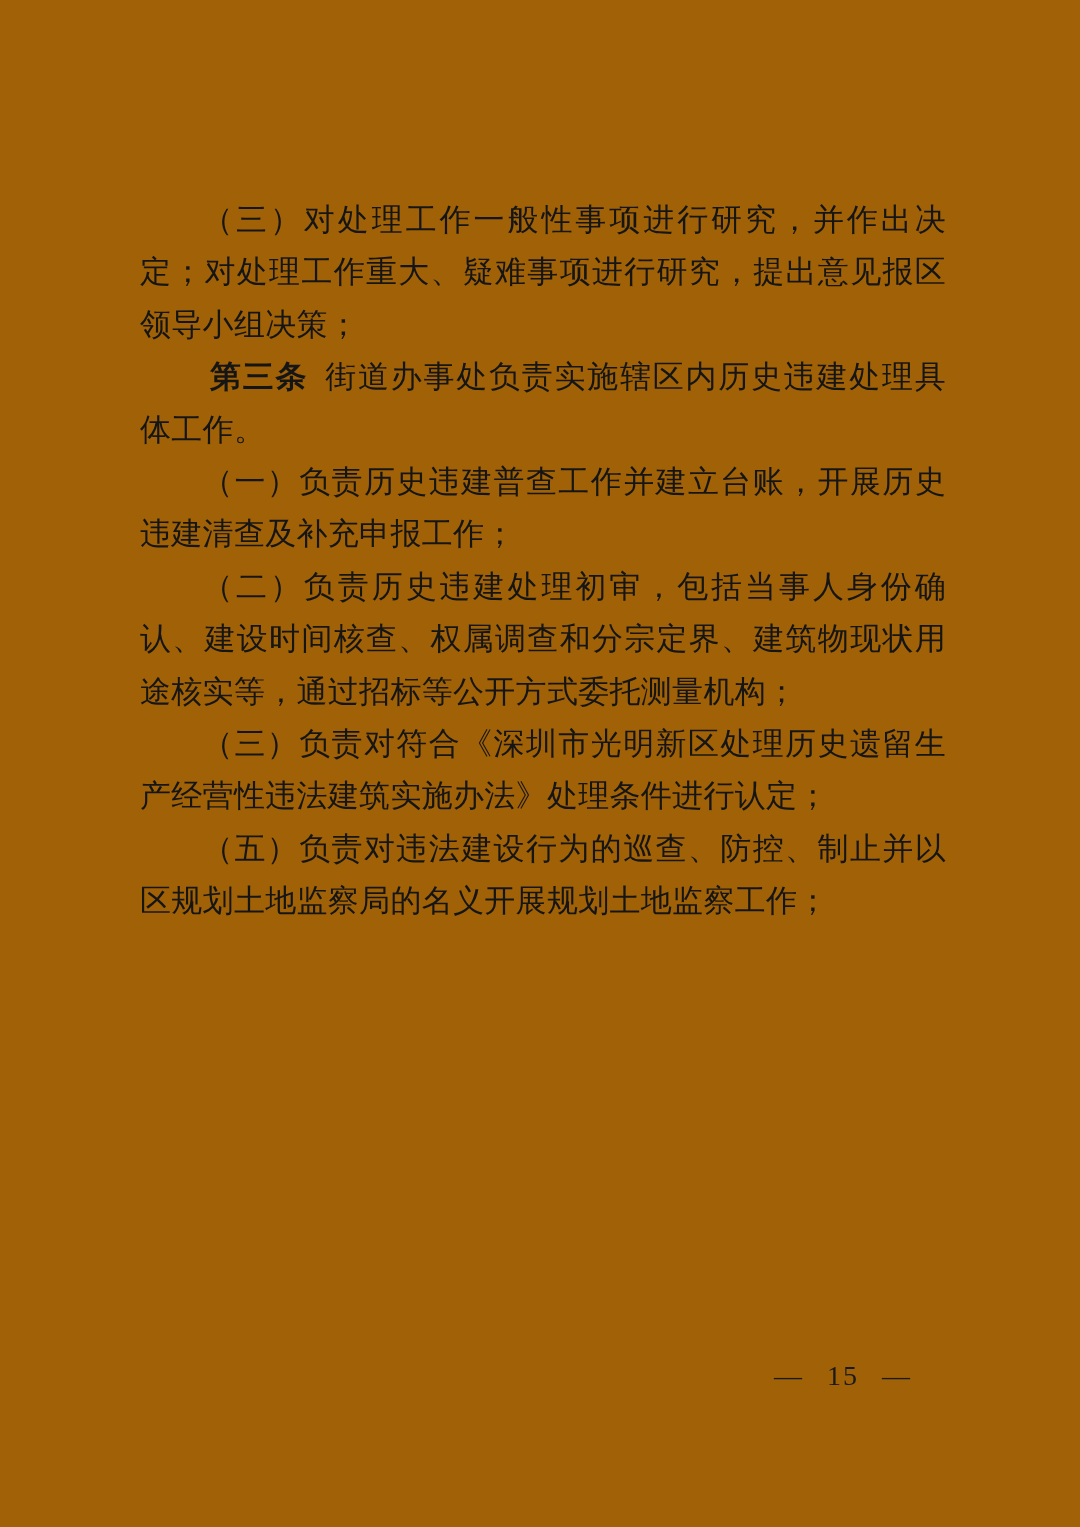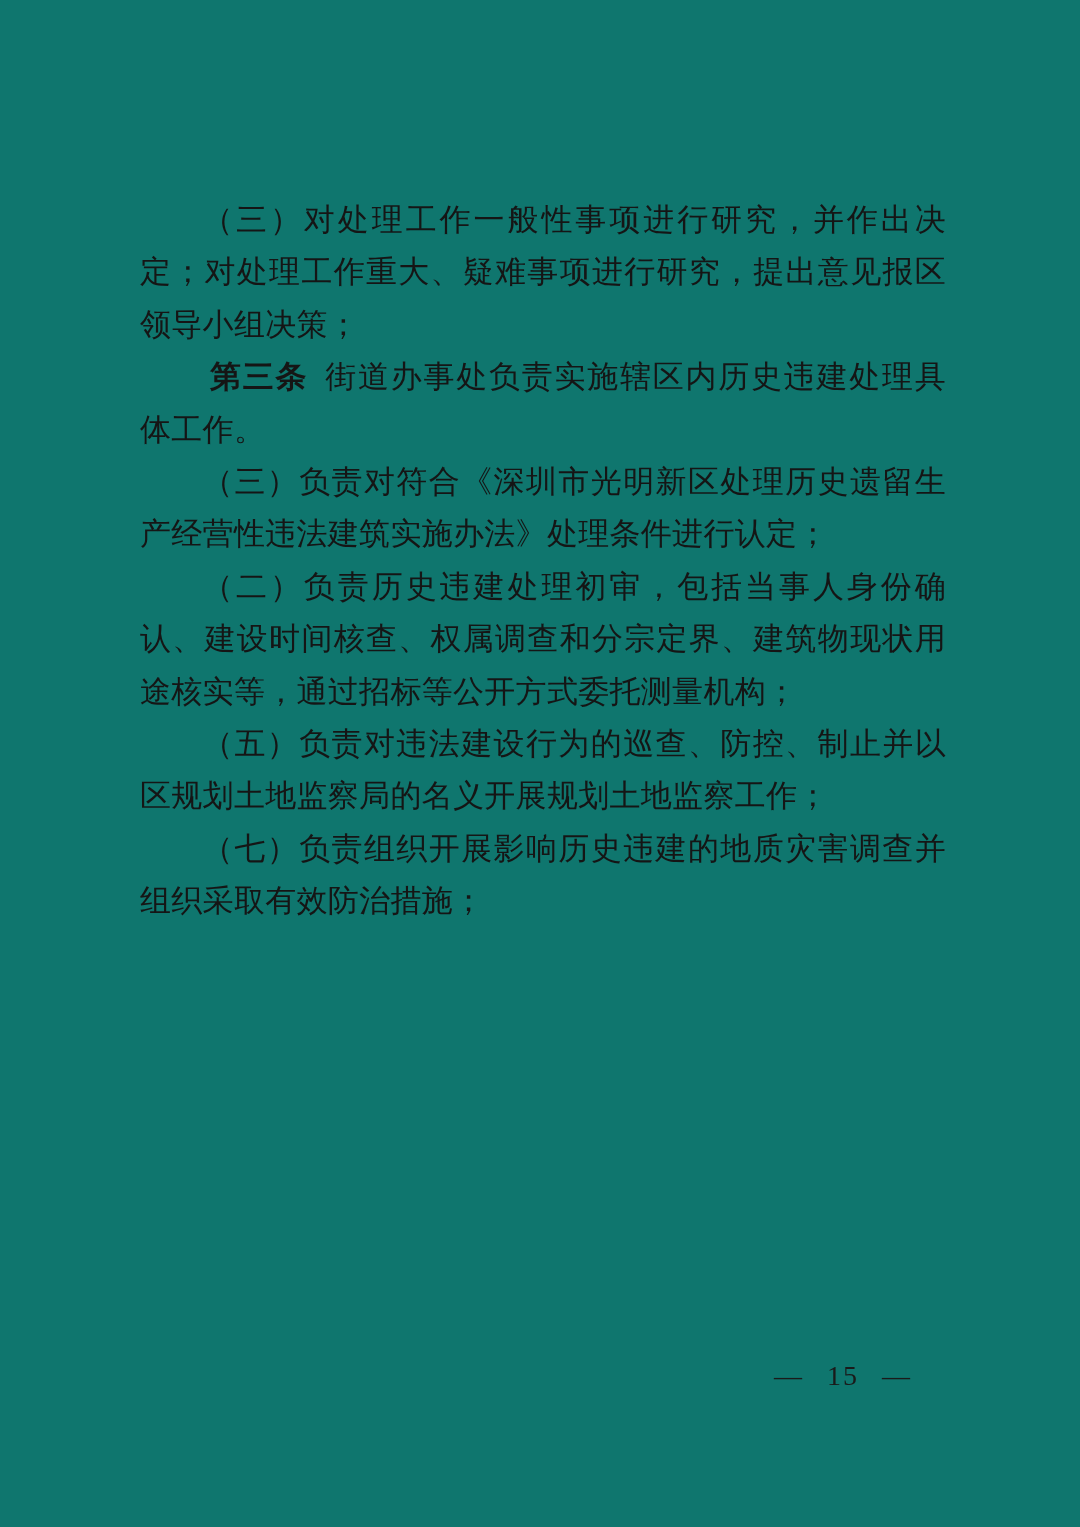--- a/index.html
+++ b/index.html
@@ -4,21 +4,21 @@
 <style>
   html, body {
     margin: 0;
     padding: 0;
     background: #ffffff;
   }
   .page {
     position: relative;
     width: 1080px;
     height: 1527px;
-    background: #0f766e;
+    background: #a16207;
     overflow: hidden;
     font-family: "Liberation Serif", "DejaVu Serif", serif;
   }
   .doc-body {
     position: absolute;
     left: 140px;
     top: 194px;
     width: 806px;
     color: #151515;
     font-size: 31px;
@@ -58,28 +58,28 @@
 <div class="page">
 
   <div class="doc-body">
     <p>
       <span>（三）对处理工作一般性事项进行研究，并作出决定；对处理工作重大、疑难事项进行研究，提出意见报区领导小组决策；</span>
     </p>
     <p>
       <span class="article-prefix">第三条</span><span>街道办事处负责实施辖区内历史违建处理具体工作。</span>
     </p>
     <p>
-      <span>（三）负责对符合《深圳市光明新区处理历史遗留生产经营性违法建筑实施办法》处理条件进行认定；</span>
+      <span>（一）负责历史违建普查工作并建立台账，开展历史违建清查及补充申报工作；</span>
     </p>
     <p>
       <span>（二）负责历史违建处理初审，包括当事人身份确认、建设时间核查、权属调查和分宗定界、建筑物现状用途核实等，通过招标等公开方式委托测量机构；</span>
     </p>
     <p>
-      <span>（五）负责对违法建设行为的巡查、防控、制止并以区规划土地监察局的名义开展规划土地监察工作；</span>
+      <span>（三）负责对符合《深圳市光明新区处理历史遗留生产经营性违法建筑实施办法》处理条件进行认定；</span>
     </p>
     <p>
-      <span>（七）负责组织开展影响历史违建的地质灾害调查并组织采取有效防治措施；</span>
+      <span>（五）负责对违法建设行为的巡查、防控、制止并以区规划土地监察局的名义开展规划土地监察工作；</span>
     </p>
   </div>
 
   <div class="footer">— 15 —</div>
 
 </div>
 
 </body></html>

